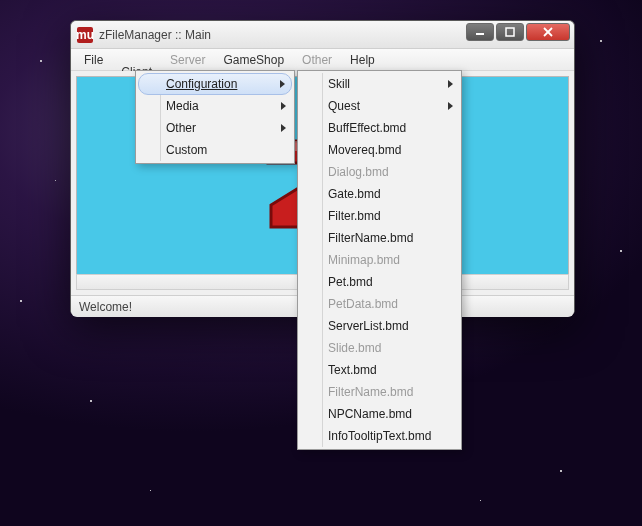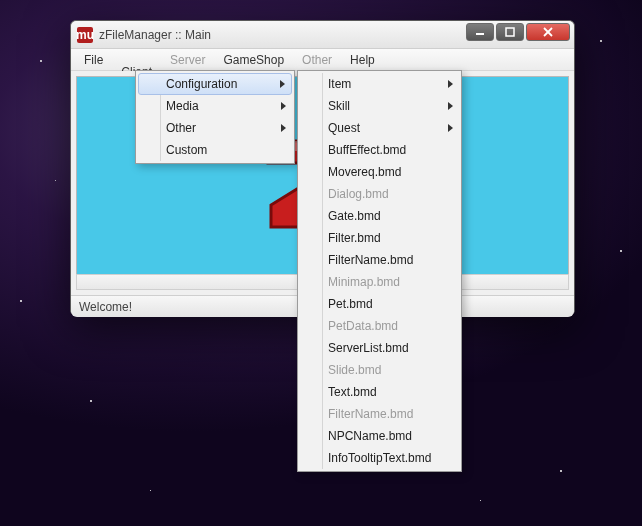--- a/index.html
+++ b/index.html
@@ -26,21 +26,21 @@
   .client { position:relative; height:224px; background:#f0f0f0; padding:5px;}
   .canvas { width:100%; height:100%; background:#48c8e8; position:relative; overflow:hidden; border:1px solid #b9b9b9;}
   .zlogo { position:absolute; left:50%; top:50%; transform:translate(-50%,-50%); }
   .hscrollbar { position:absolute; left:5px; right:5px; bottom:5px; height:16px; background:linear-gradient(#f5f5f5,#e8e8e8); border:1px solid #cfcfcf;}
 
   .statusbar { height:22px; background:linear-gradient(#f7f7f7,#e4e4e4); border-top:1px solid #cfcfcf; border-radius:0 0 6px 6px; display:flex; align-items:center; padding:0 8px; color:#444;}
 
   .dropdown { position:absolute; background:#f2f2f2; border:1px solid #9b9b9b; box-shadow:3px 3px 8px rgba(0,0,0,.25); padding:2px; z-index:50;}
   .dropdown .row { height:22px; display:flex; align-items:center; padding:0 22px 0 28px; color:#222; position:relative; white-space:nowrap;}
   .dropdown .row.disabled { color:#9b9b9b; }
-  .dropdown .row.hover { background:linear-gradient(#e8f0fb,#cfe0f7); border:1px solid #a8c0e8; border-radius:3px; padding:0 21px 0 27px; height:22px;}
+  .dropdown .row.hover { background:linear-gradient(#e8f0fb,#cfe0f7); border:1px solid #a8c0e8; border-radius:10px; padding:0 21px 0 27px; height:22px;text-decoration:underline;}
   .dropdown .row .arrow { position:absolute; right:6px; top:50%; transform:translateY(-50%); width:0; height:0; border-top:4px solid transparent; border-bottom:4px solid transparent; border-left:5px solid #333;}
   .dropdown .vbar { position:absolute; left:24px; top:2px; bottom:2px; width:1px; background:#d5d5d5;}
 
   .dd1 { left:135px; top:70px; width:160px;}
   .dd2 { left:297px; top:70px; width:165px;}
 </style>
 </head>
 <body>
 
 <div class="wallpaper"></div>
@@ -136,24 +136,20 @@
     <span class="arrow"></span>
   </div>
   <div class="row">
     <span>Custom</span>
   </div>
 </div>
 
 <div class="dropdown dd2">
   <div class="vbar"></div>
   <div class="row">
-      <span>Item</span>
-      <span class="arrow"></span>
-    </div>
-  <div class="row">
       <span>Skill</span>
       <span class="arrow"></span>
     </div>
   <div class="row">
       <span>Quest</span>
       <span class="arrow"></span>
     </div>
   <div class="row">
       <span>BuffEffect.bmd</span>
     </div>

